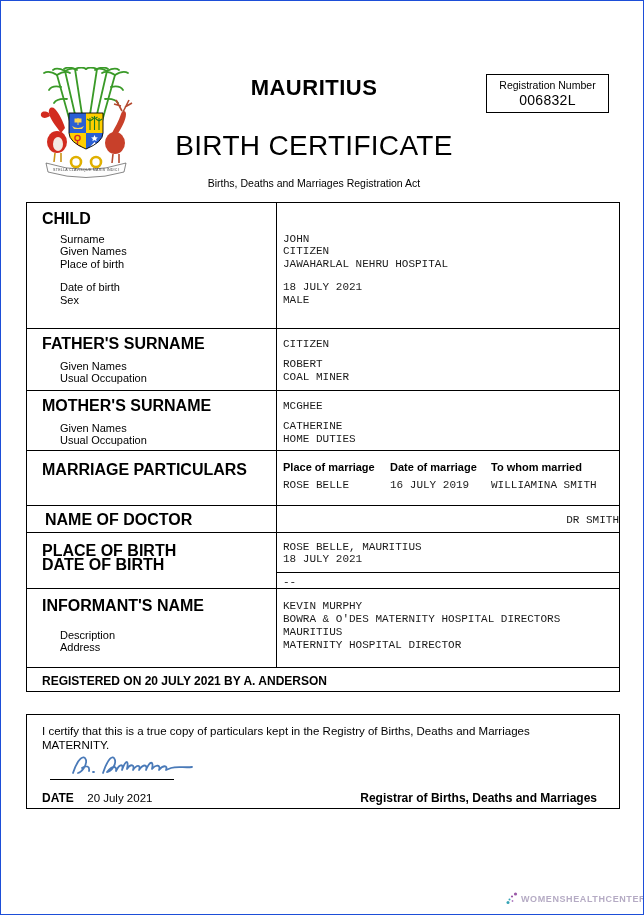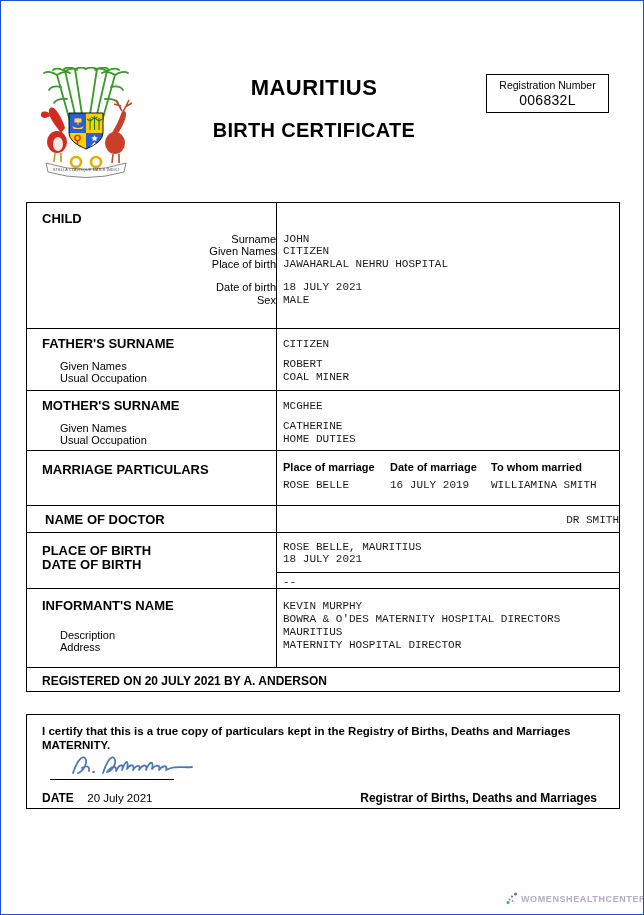--- a/index.html
+++ b/index.html
@@ -7,44 +7,44 @@
   .page {
     position:relative; width:644px; height:915px; background:#fff;
     border:1px solid #1d4ed8; overflow:hidden;
     font-family:"Liberation Sans", sans-serif; color:#000;
   }
 
   
   .crest { position:absolute; left:30px; top:66px; width:110px; height:112px; }
   .title-block { position:absolute; left:148px; top:74px; width:330px; text-align:center; }
   .title-main { font-size:22px; font-weight:bold; letter-spacing:.5px; }
-  .title-sub  { font-size:20px; font-weight:bold; margin-top:18px; letter-spacing:.3px; }
+  .title-sub  { font-size:28px; font-weight:normal; margin-top:29px; letter-spacing:.3px; }
   .title-act  { font-size:10.5px; margin-top:15px; }
   .reg-box {
     position:absolute; left:485px; top:73px; width:123px; height:39px;
     border:1px solid #000; text-align:center; padding-top:4px;
   }
   .reg-label { font-size:10.5px; }
   .reg-number { font-size:14px; margin-top:1px; letter-spacing:.3px; }
 
   
   .cert-table { position:absolute; left:25px; top:201px; width:594px; border:1px solid #000; }
   .row { display:flex; width:100%; }
   .row + .row { border-top:1px solid #000; }
   .cell-l { width:249px; padding-left:15px; }
   .cell-r { flex:1; border-left:1px solid #000; padding-left:6px; }
-  .hdr  { font-weight:bold; font-size:13px; line-height:14px; }
+  .hdr  { font-weight:bold; font-size:16px; line-height:14px; }
   .lbl  { font-size:11px; line-height:12.4px; }
   .mono { font-family:"Liberation Mono","DejaVu Sans Mono",monospace; font-size:11px; line-height:12.4px; color:#1a1a1a; white-space:nowrap; }
   .indent { margin-left:18px; }
   .sp11 { height:11px; }
 
   .r-child { height:125px; }
   .r-child .cell-l { padding-top:9px; }
-  .r-child .lbl-list { margin-top:7px;text-align:right; }
+  .r-child .lbl-list { margin-top:7px; }
   .r-child .cell-r { padding-top:30px; }
 
   .r-father, .r-mother { }
   .r-father { height:62px; }
   .r-mother { height:60px; }
   .r-parent .cell-l { padding-top:8px; }
   .r-parent .lbl-list { margin-top:9px; }
   .r-parent .cell-r { padding-top:9px; }
   .r-parent .val-list { margin-top:8px; }
 
@@ -74,21 +74,21 @@
   .r-informant .mono { line-height:13px; }
 
   .r-registered { height:24px; }
   .r-registered .full { padding:6px 0 0 15px; font-weight:bold; font-size:12px; }
 
   
   .certify-box {
     position:absolute; left:25px; top:713px; width:594px; height:95px;
     border:1px solid #000; padding:9px 22px 0 15px;
   }
-  .certify-text { font-weight:bold; font-size:11.5px; line-height:14px; }
+  .certify-text { font-weight:normal; font-size:11.5px; line-height:14px; }
   .signature { position:absolute; left:38px; top:33px; width:150px; height:34px; }
   .sig-line { position:absolute; left:23px; top:64px; width:124px; border-top:1.5px solid #000; }
   .certify-bottom { position:absolute; left:15px; right:22px; top:73px; display:flex; justify-content:space-between; align-items:baseline; }
   .date-label { font-weight:bold; font-size:12px; }
   .date-value { font-size:11.5px; margin-left:9px; }
   .registrar  { font-weight:bold; font-size:12px; }
 
   
   .watermark { position:absolute; left:505px; top:891px; display:flex; align-items:center; }
   .wm-text { font-size:9px; letter-spacing:.6px; color:#b5abc4; font-weight:bold; }
@@ -179,20 +179,21 @@
 
     <g>
       <path d="M15,96 q40,13 80,0 l-2,9 q-38,11 -76,0 z" fill="#fdfdfd" stroke="#555" stroke-width="0.7"></path>
       <text x="55" y="104.3" text-anchor="middle" font-size="3.6" letter-spacing="0.25" fill="#444" font-family="Liberation Sans, sans-serif">STELLA CLAVISQUE MARIS INDICI</text>
     </g>
   </svg>
 
   <div class="title-block">
     <div class="title-main">MAURITIUS</div>
     <div class="title-sub">BIRTH CERTIFICATE</div>
+    <div class="title-act">Births, Deaths and Marriages Registration Act</div>
   </div>
 
   <div class="reg-box">
     <div class="reg-label">Registration Number</div>
     <div class="reg-number">006832L</div>
   </div>
 
   <div class="cert-table">
 
     <div class="row r-child">

